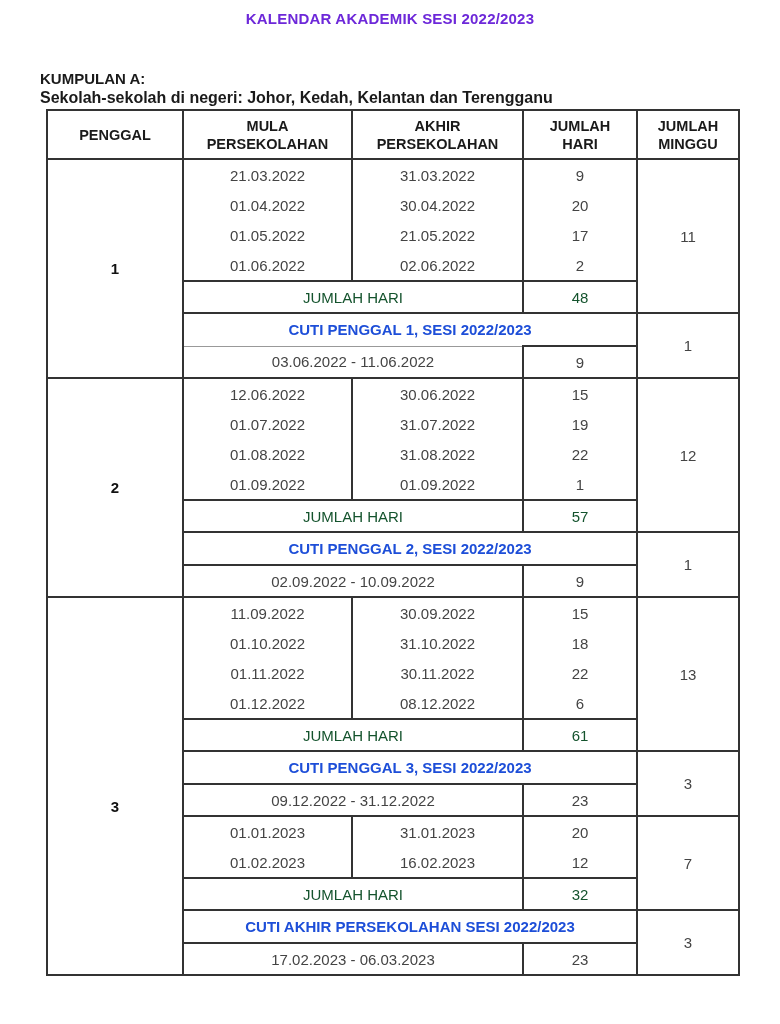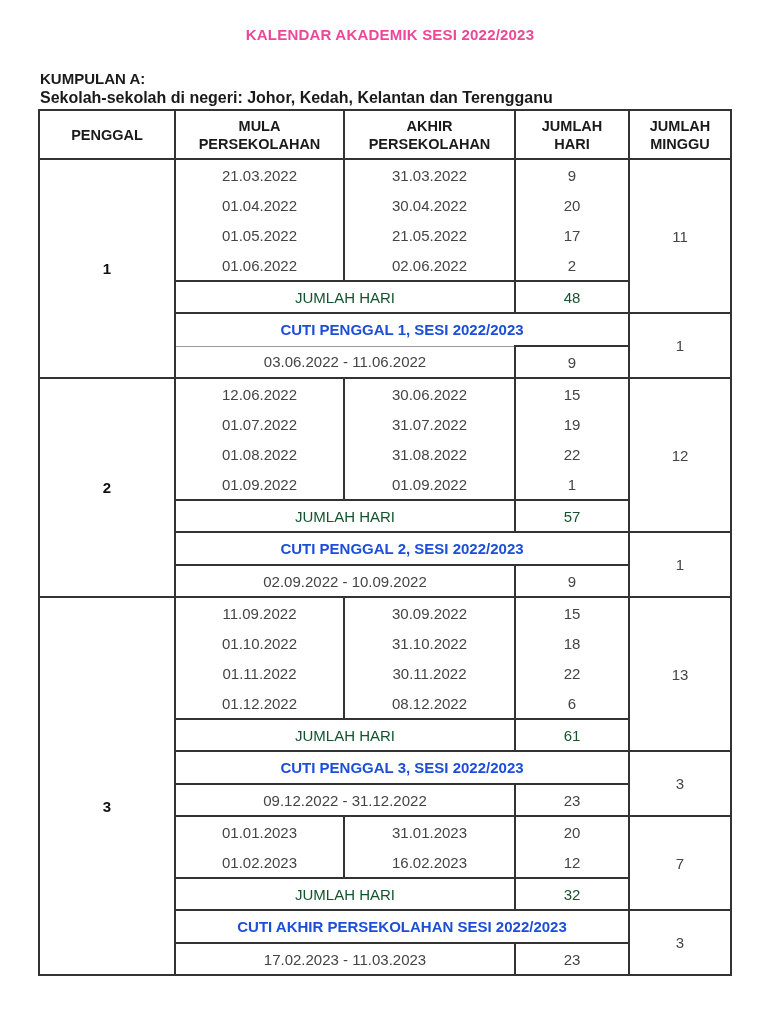--- a/index.html
+++ b/index.html
@@ -1,20 +1,20 @@
 <!DOCTYPE html>
 <html><head>
 <meta charset="utf-8">
 <style>
   html, body { margin:0; padding:0; background:#ffffff; }
   body { width:780px; height:1024px; position:relative; overflow:hidden; font-family:"Liberation Sans", "DejaVu Sans", sans-serif; color:#222; }
-  .title { position:absolute; top:26px; left:0; width:780px; text-align:center; font-weight:bold; font-size:15px; letter-spacing:0.2px; color:#ec4899; }
+  .title { position:absolute; top:10px; left:0; width:780px; text-align:center; font-weight:bold; font-size:15px; letter-spacing:0.2px; color:#6d28d9; }
   .group-label { position:absolute; top:70px; left:40px; font-weight:bold; font-size:15px; color:#1a1a1a; }
   .states { position:absolute; top:89px; left:40px; font-weight:bold; font-size:16px; color:#1a1a1a; }
-  table.cal { position:absolute; top:109px; left:38px; width:692px; border-collapse:collapse; table-layout:fixed; }
+  table.cal { position:absolute; top:109px; left:46px; width:692px; border-collapse:collapse; table-layout:fixed; }
   table.cal td, table.cal th { border:2px solid #333; text-align:center; vertical-align:middle; padding:0; font-size:15px; }
   table.cal th { font-weight:bold; height:47px; line-height:18px; font-size:14.5px; color:#1a1a1a; }
   td.term { font-weight:bold; font-size:15px; color:#111; }
   td.d { color:#444; height:30px; }
   .nb { border-top:none !important; border-bottom:none !important; }
   .nbt { border-top:none !important; }
   .nbb { border-bottom:none !important; }
   td.tot { color:#14532d; height:30px; }
   td.cuti-h { font-weight:bold; color:#1d4ed8; height:31px; font-size:14.5px; border-bottom:1px solid #999 !important; }
   td.cuti-d { color:#444; height:30px; }
@@ -163,17 +163,17 @@
     </tr>
     <tr>
       <td class="tot" colspan="2">JUMLAH HARI</td>
       <td class="tot">32</td>
     </tr>
     <tr>
       <td class="cuti-h" colspan="3" style="border-bottom:2px solid #333 !important">CUTI AKHIR PERSEKOLAHAN SESI 2022/2023</td>
       <td class="wk" rowspan="2">3</td>
     </tr>
     <tr>
-      <td class="cuti-d" colspan="2">17.02.2023  -  11.03.2023</td>
+      <td class="cuti-d" colspan="2">17.02.2023  -  06.03.2023</td>
       <td class="cuti-d">23</td>
     </tr>
   </tbody>
 </table>
 
 </body></html>

